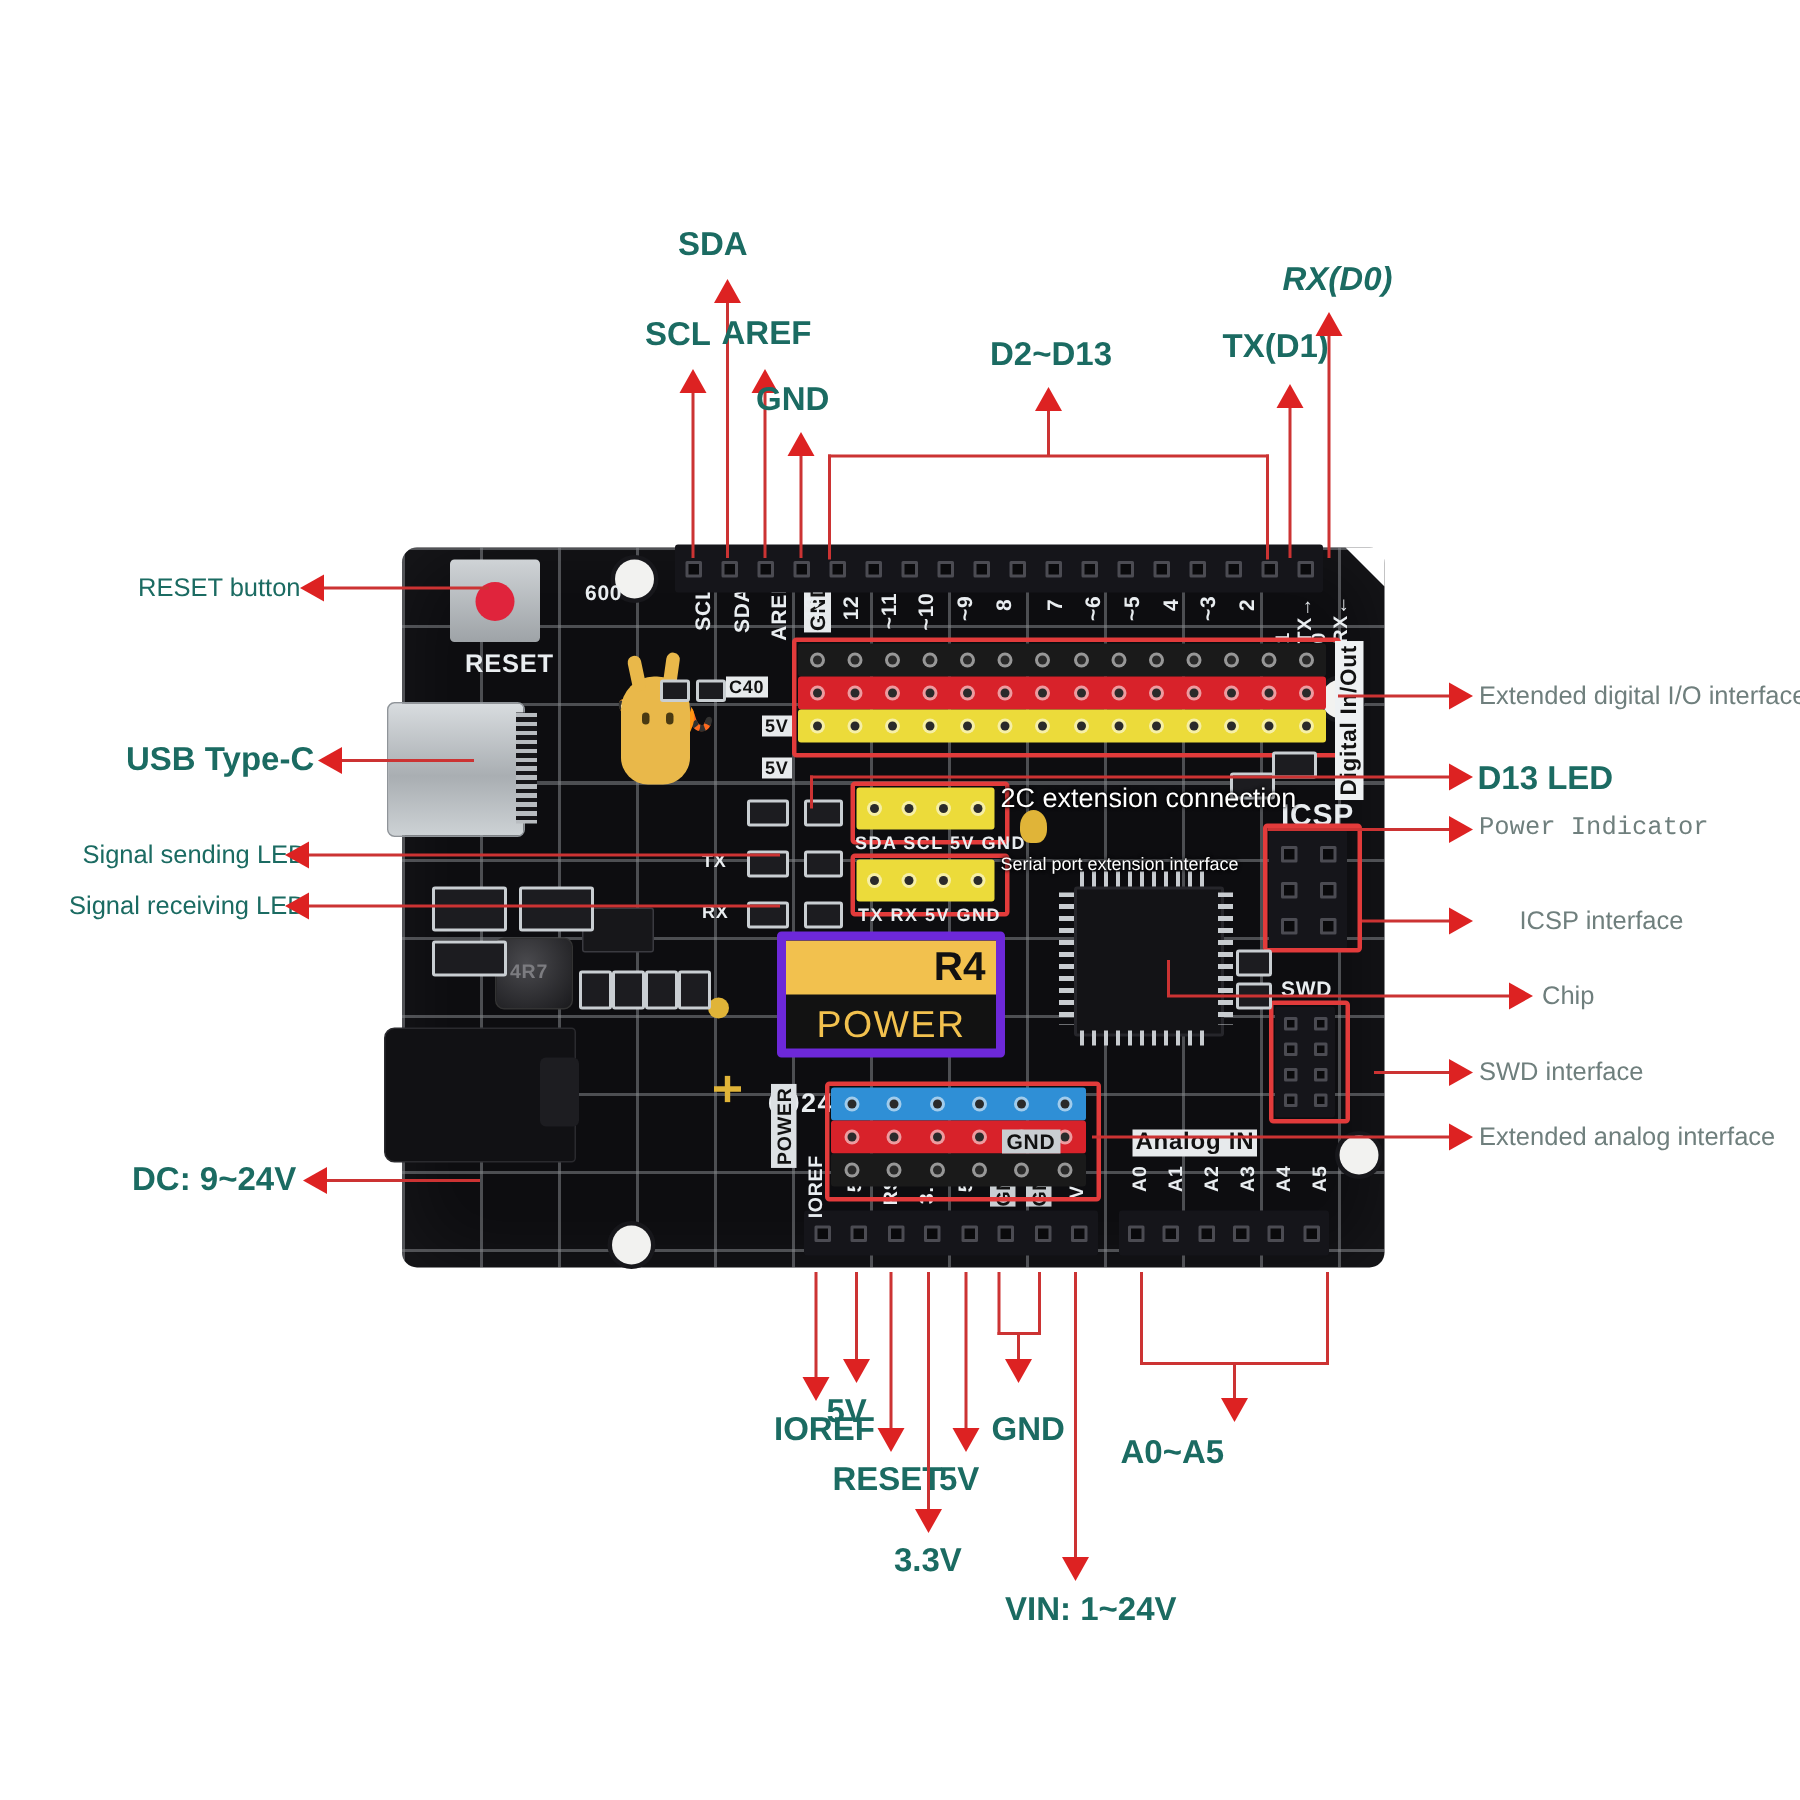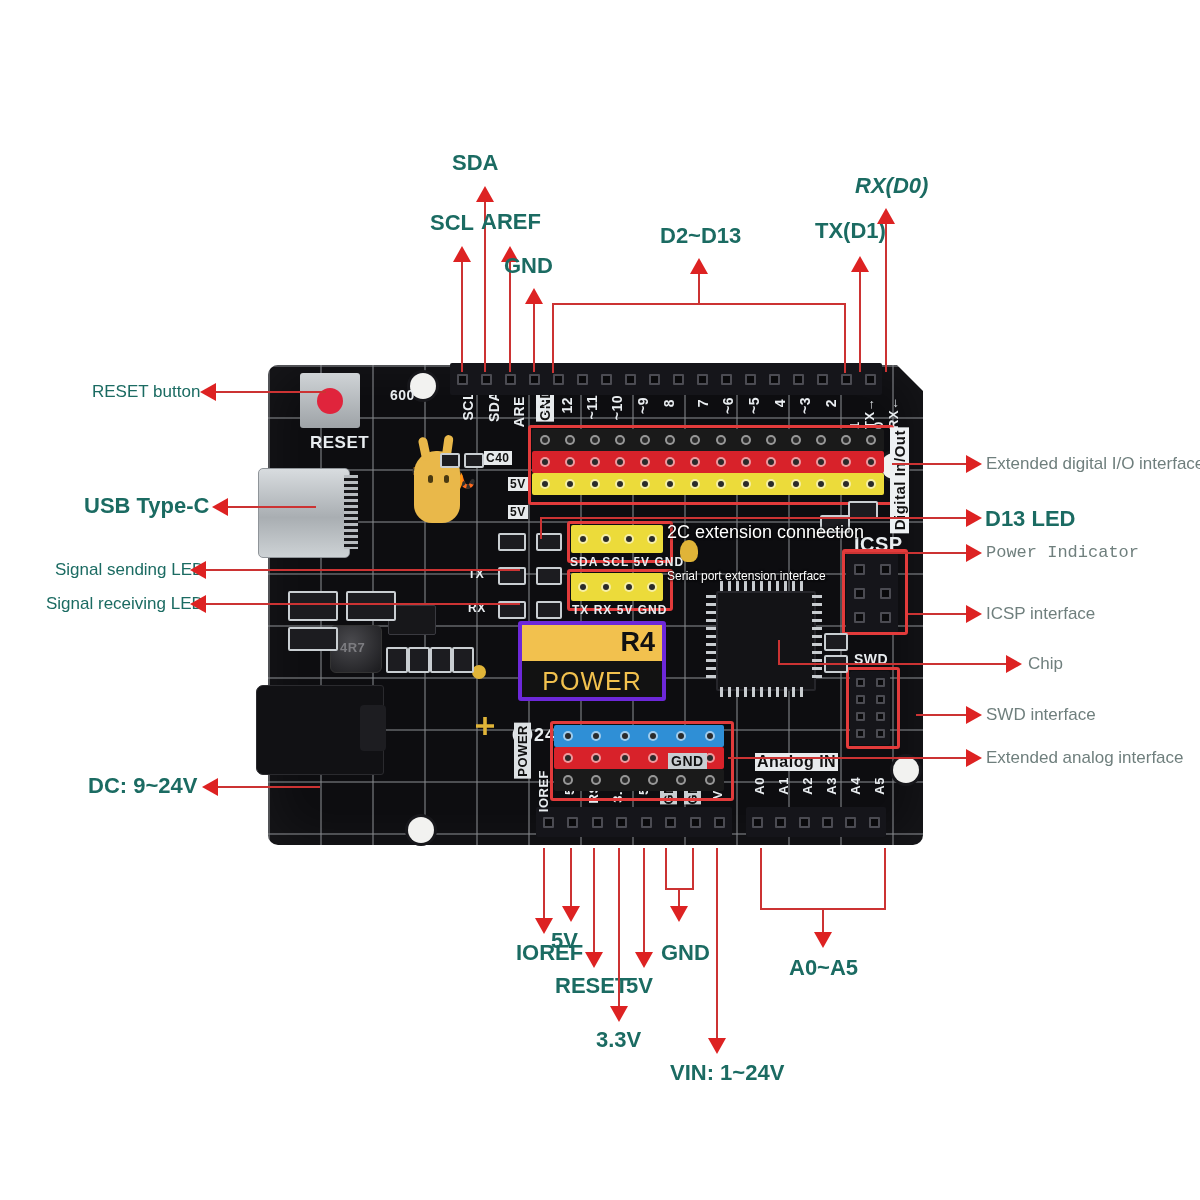--- a/index.html
+++ b/index.html
@@ -46,21 +46,21 @@
   .strip{position:absolute;display:flex;align-items:center;justify-content:space-around;border-radius:2px;}
   .strip .sp{width:6px;height:6px;border-radius:50%;background:#2a2a2a;box-shadow:0 0 0 2px rgba(255,255,255,.55);}
   .redbox{position:absolute;border:3px solid #e23b3b;border-radius:3px;pointer-events:none;}
 
   .usbc{position:absolute;background:linear-gradient(180deg,#d8dcdf,#a9aeb2 55%,#cdd2d5);
         border-radius:5px;border:1px solid #8f9499;}
   .btn{position:absolute;background:linear-gradient(180deg,#cfd3d6,#9ea3a7);border-radius:3px;}
   .btn i{position:absolute;left:50%;top:50%;transform:translate(-50%,-50%);
          width:26px;height:26px;border-radius:50%;background:#e0243c;display:block;}
   .dcjack{position:absolute;background:#111114;border-radius:7px 3px 3px 7px;border:1px solid #2a2a2e;}
-  .logo{position:absolute;border:4px solid #6d28d9;border-radius:3px;overflow:hidden;background:#121212;}
+  .logo{position:absolute;border:6px solid #6d28d9;border-radius:3px;overflow:hidden;background:#121212;}
   .logo .top{height:50%;background:#f2c14e;}
   .logo .r4{position:absolute;right:7px;top:2px;color:#111;font-size:27px;font-weight:bold;}
   .logo .mn{position:absolute;left:0;right:0;bottom:1px;text-align:center;color:#f2c14e;font-size:25px;letter-spacing:1px;}
   .bunny{position:absolute;color:#e9b84a;font-size:54px;line-height:1;}
   .vrt{writing-mode:vertical-rl;transform:rotate(180deg);}
   .inductor{position:absolute;background:radial-gradient(circle at 40% 35%,#4a4a4e,#1a1a1d);border-radius:6px;border:1px solid #333;}
 </style>
 </head>
 <body>
 
@@ -426,21 +426,21 @@
 
   <div class="lbl bold" style="left:985px;top:508px;font-size:22px;">D13 LED</div>
   <div class="ln lnh" style="left:540px;top:517px;width:430px;"></div>
   <div class="ln lnv" style="left:540px;top:517px;height:22px;"></div>
   <div class="ar ar-rt" style="left:966px;top:509px;"></div>
 
   <div class="lbl grey" style="left:986px;top:544px;font-size:17px;font-family:Liberation Mono, monospace;">Power Indicator</div>
   <div class="ln lnh" style="left:845px;top:552px;width:125px;"></div>
   <div class="ar ar-rt" style="left:966px;top:544px;"></div>
 
-  <div class="lbl grey" style="left:986px;top:605px;font-size:17px;">ICSP interface</div>
+  <div class="lbl grey" style="left:1013px;top:605px;font-size:17px;">ICSP interface</div>
   <div class="ln lnh" style="left:908px;top:613px;width:62px;"></div>
   <div class="ar ar-rt" style="left:966px;top:605px;"></div>
 
   <div class="lbl grey" style="left:1028px;top:655px;font-size:17px;">Chip</div>
   <div class="ln lnh" style="left:778px;top:663px;width:232px;"></div>
   <div class="ln lnv" style="left:778px;top:640px;height:24px;"></div>
   <div class="ar ar-rt" style="left:1006px;top:655px;"></div>
 
   <div class="lbl grey" style="left:986px;top:706px;font-size:17px;">SWD interface</div>
   <div class="ln lnh" style="left:916px;top:714px;width:54px;"></div>
@@ -477,20 +477,20 @@
   <div class="ar ar-dn" style="left:670px;top:906px;"></div>
 
   <div class="lbl bold" style="left:596px;top:1029px;font-size:22px;">3.3V</div>
   <div class="ln lnv" style="left:618px;top:848px;height:158px;"></div>
   <div class="ar ar-dn" style="left:610px;top:1006px;"></div>
 
   <div class="lbl bold" style="left:670px;top:1062px;font-size:22px;">VIN: 1~24V</div>
   <div class="ln lnv" style="left:716px;top:848px;height:190px;"></div>
   <div class="ar ar-dn" style="left:708px;top:1038px;"></div>
 
-  <div class="lbl bold" style="left:789px;top:957px;font-size:22px;">A0~A5</div>
+  <div class="lbl bold" style="left:747px;top:957px;font-size:22px;">A0~A5</div>
   <div class="ln lnv" style="left:760px;top:848px;height:62px;"></div>
   <div class="ln lnv" style="left:884px;top:848px;height:62px;"></div>
   <div class="ln lnh" style="left:760px;top:908px;width:126px;"></div>
   <div class="ln lnv" style="left:822px;top:908px;height:24px;"></div>
   <div class="ar ar-dn" style="left:814px;top:932px;"></div>
 
 </div>
 
 </body></html>

